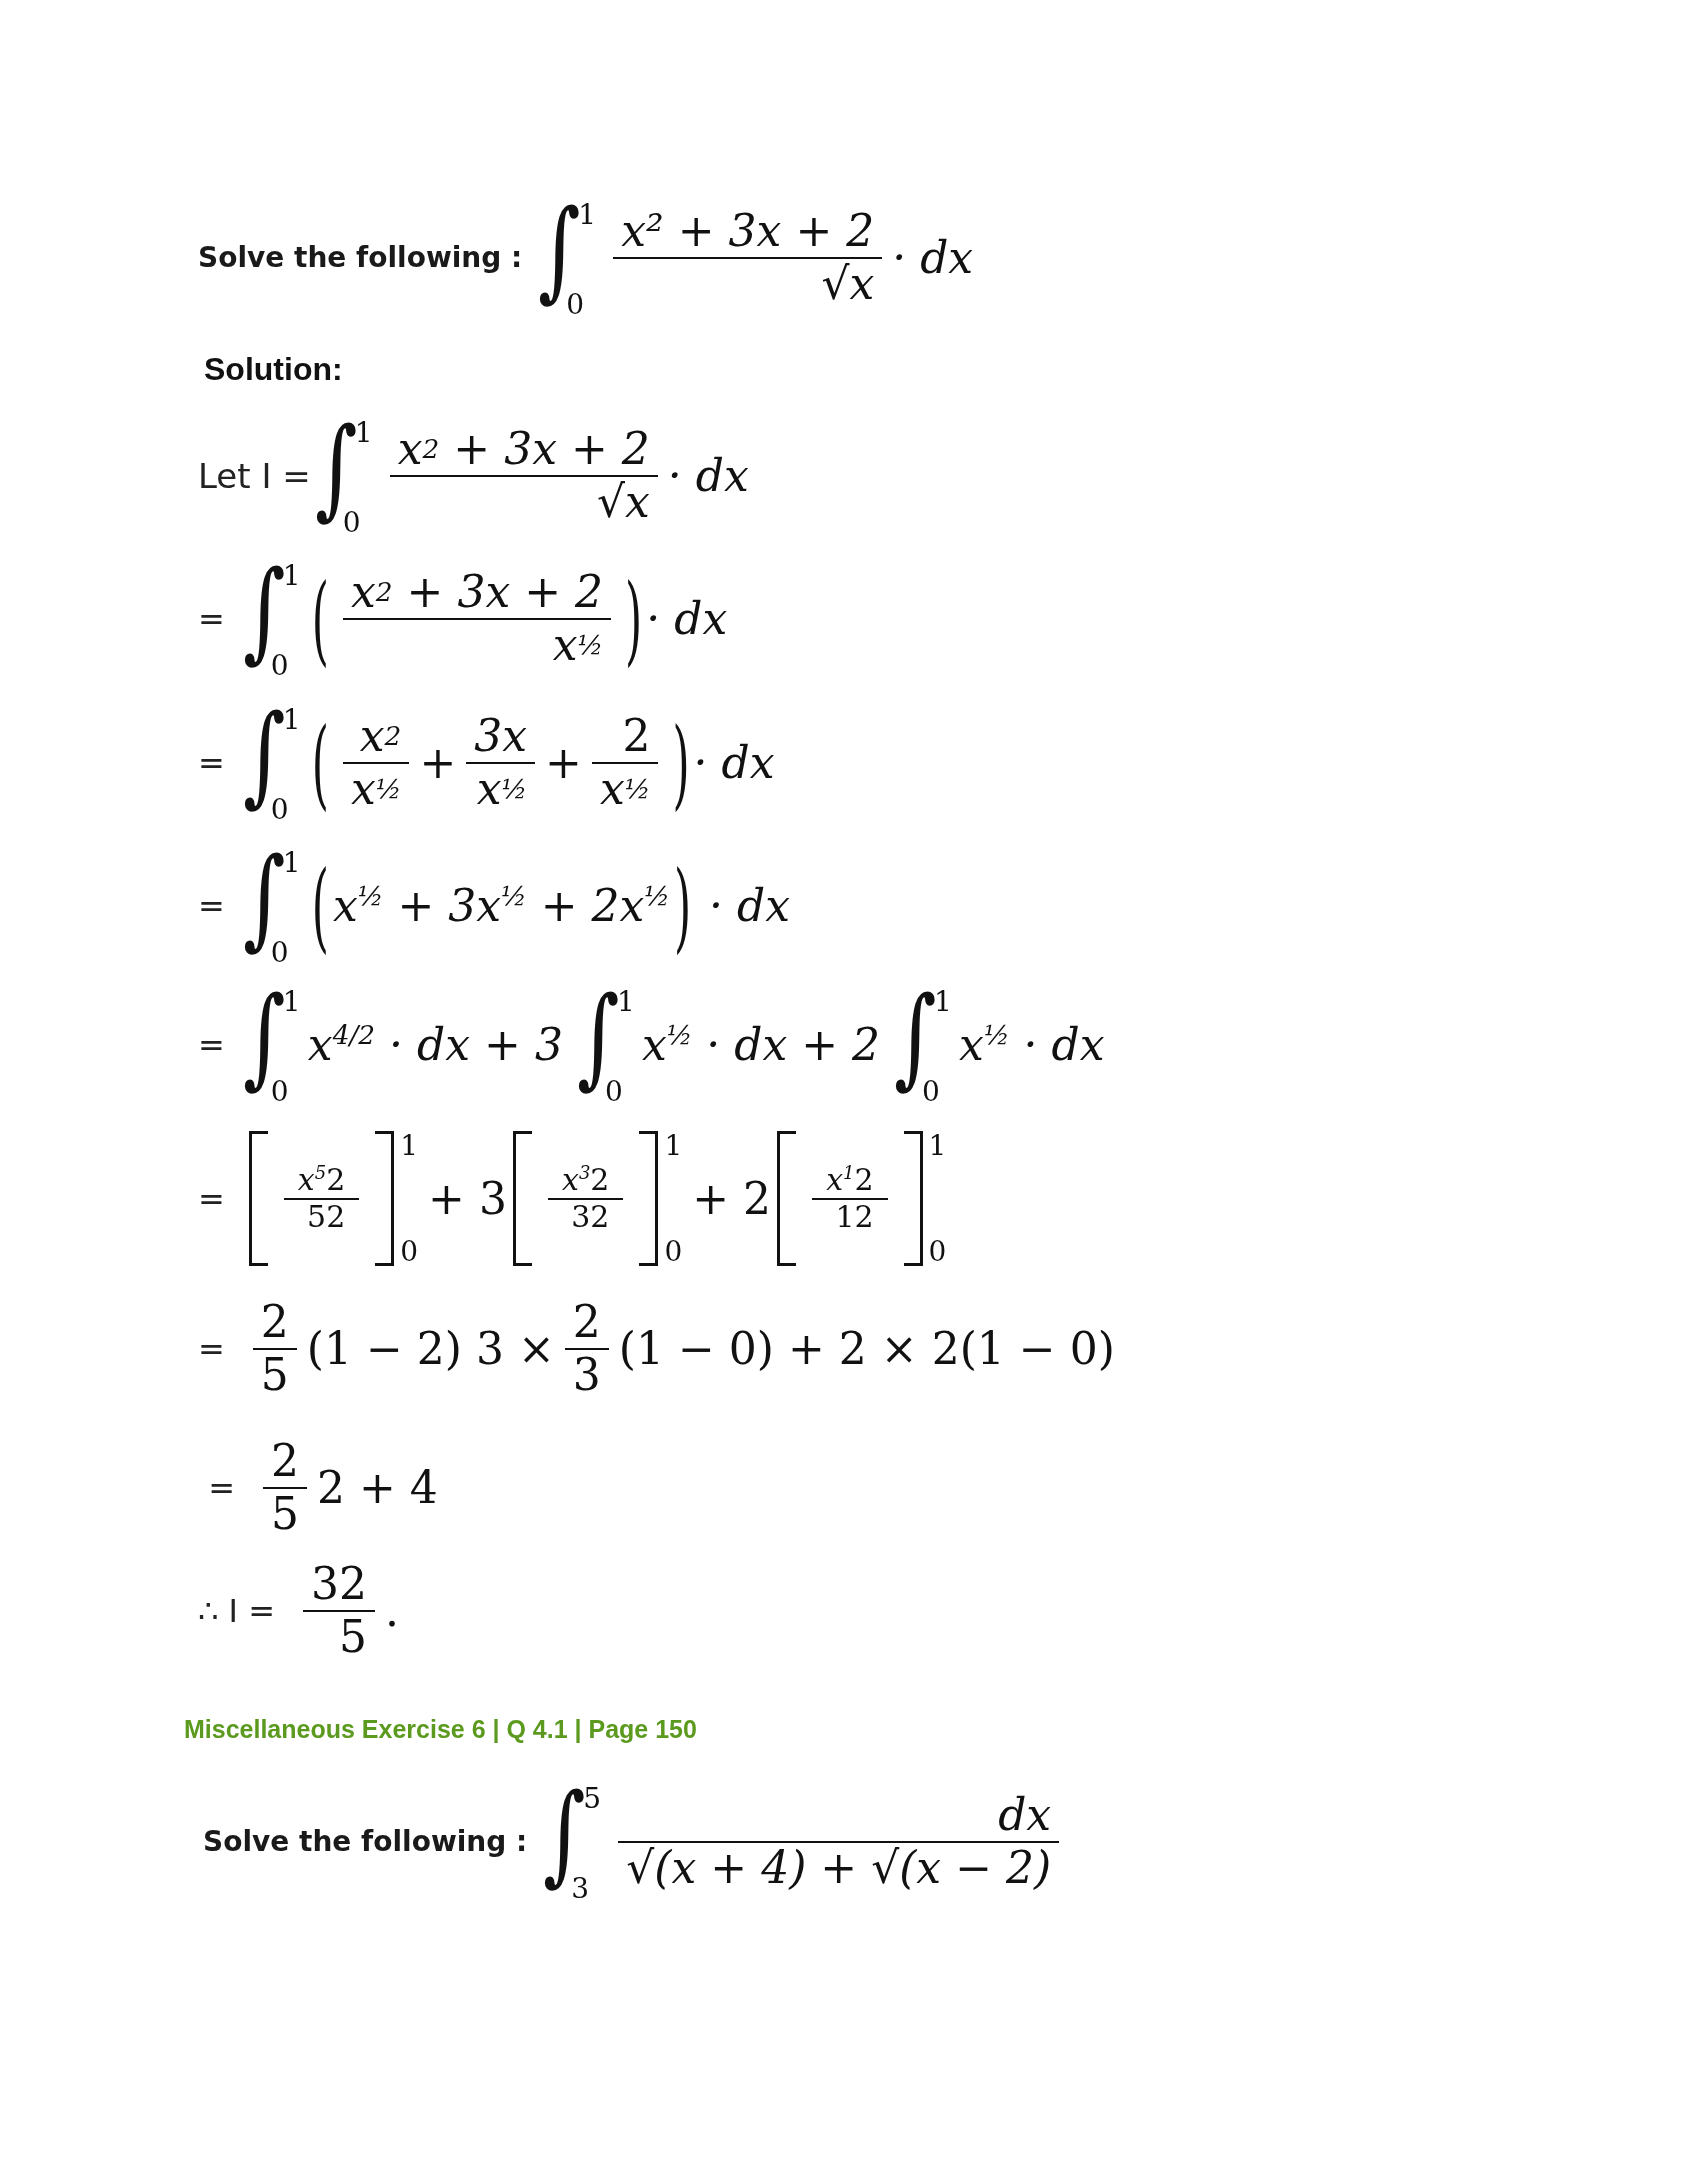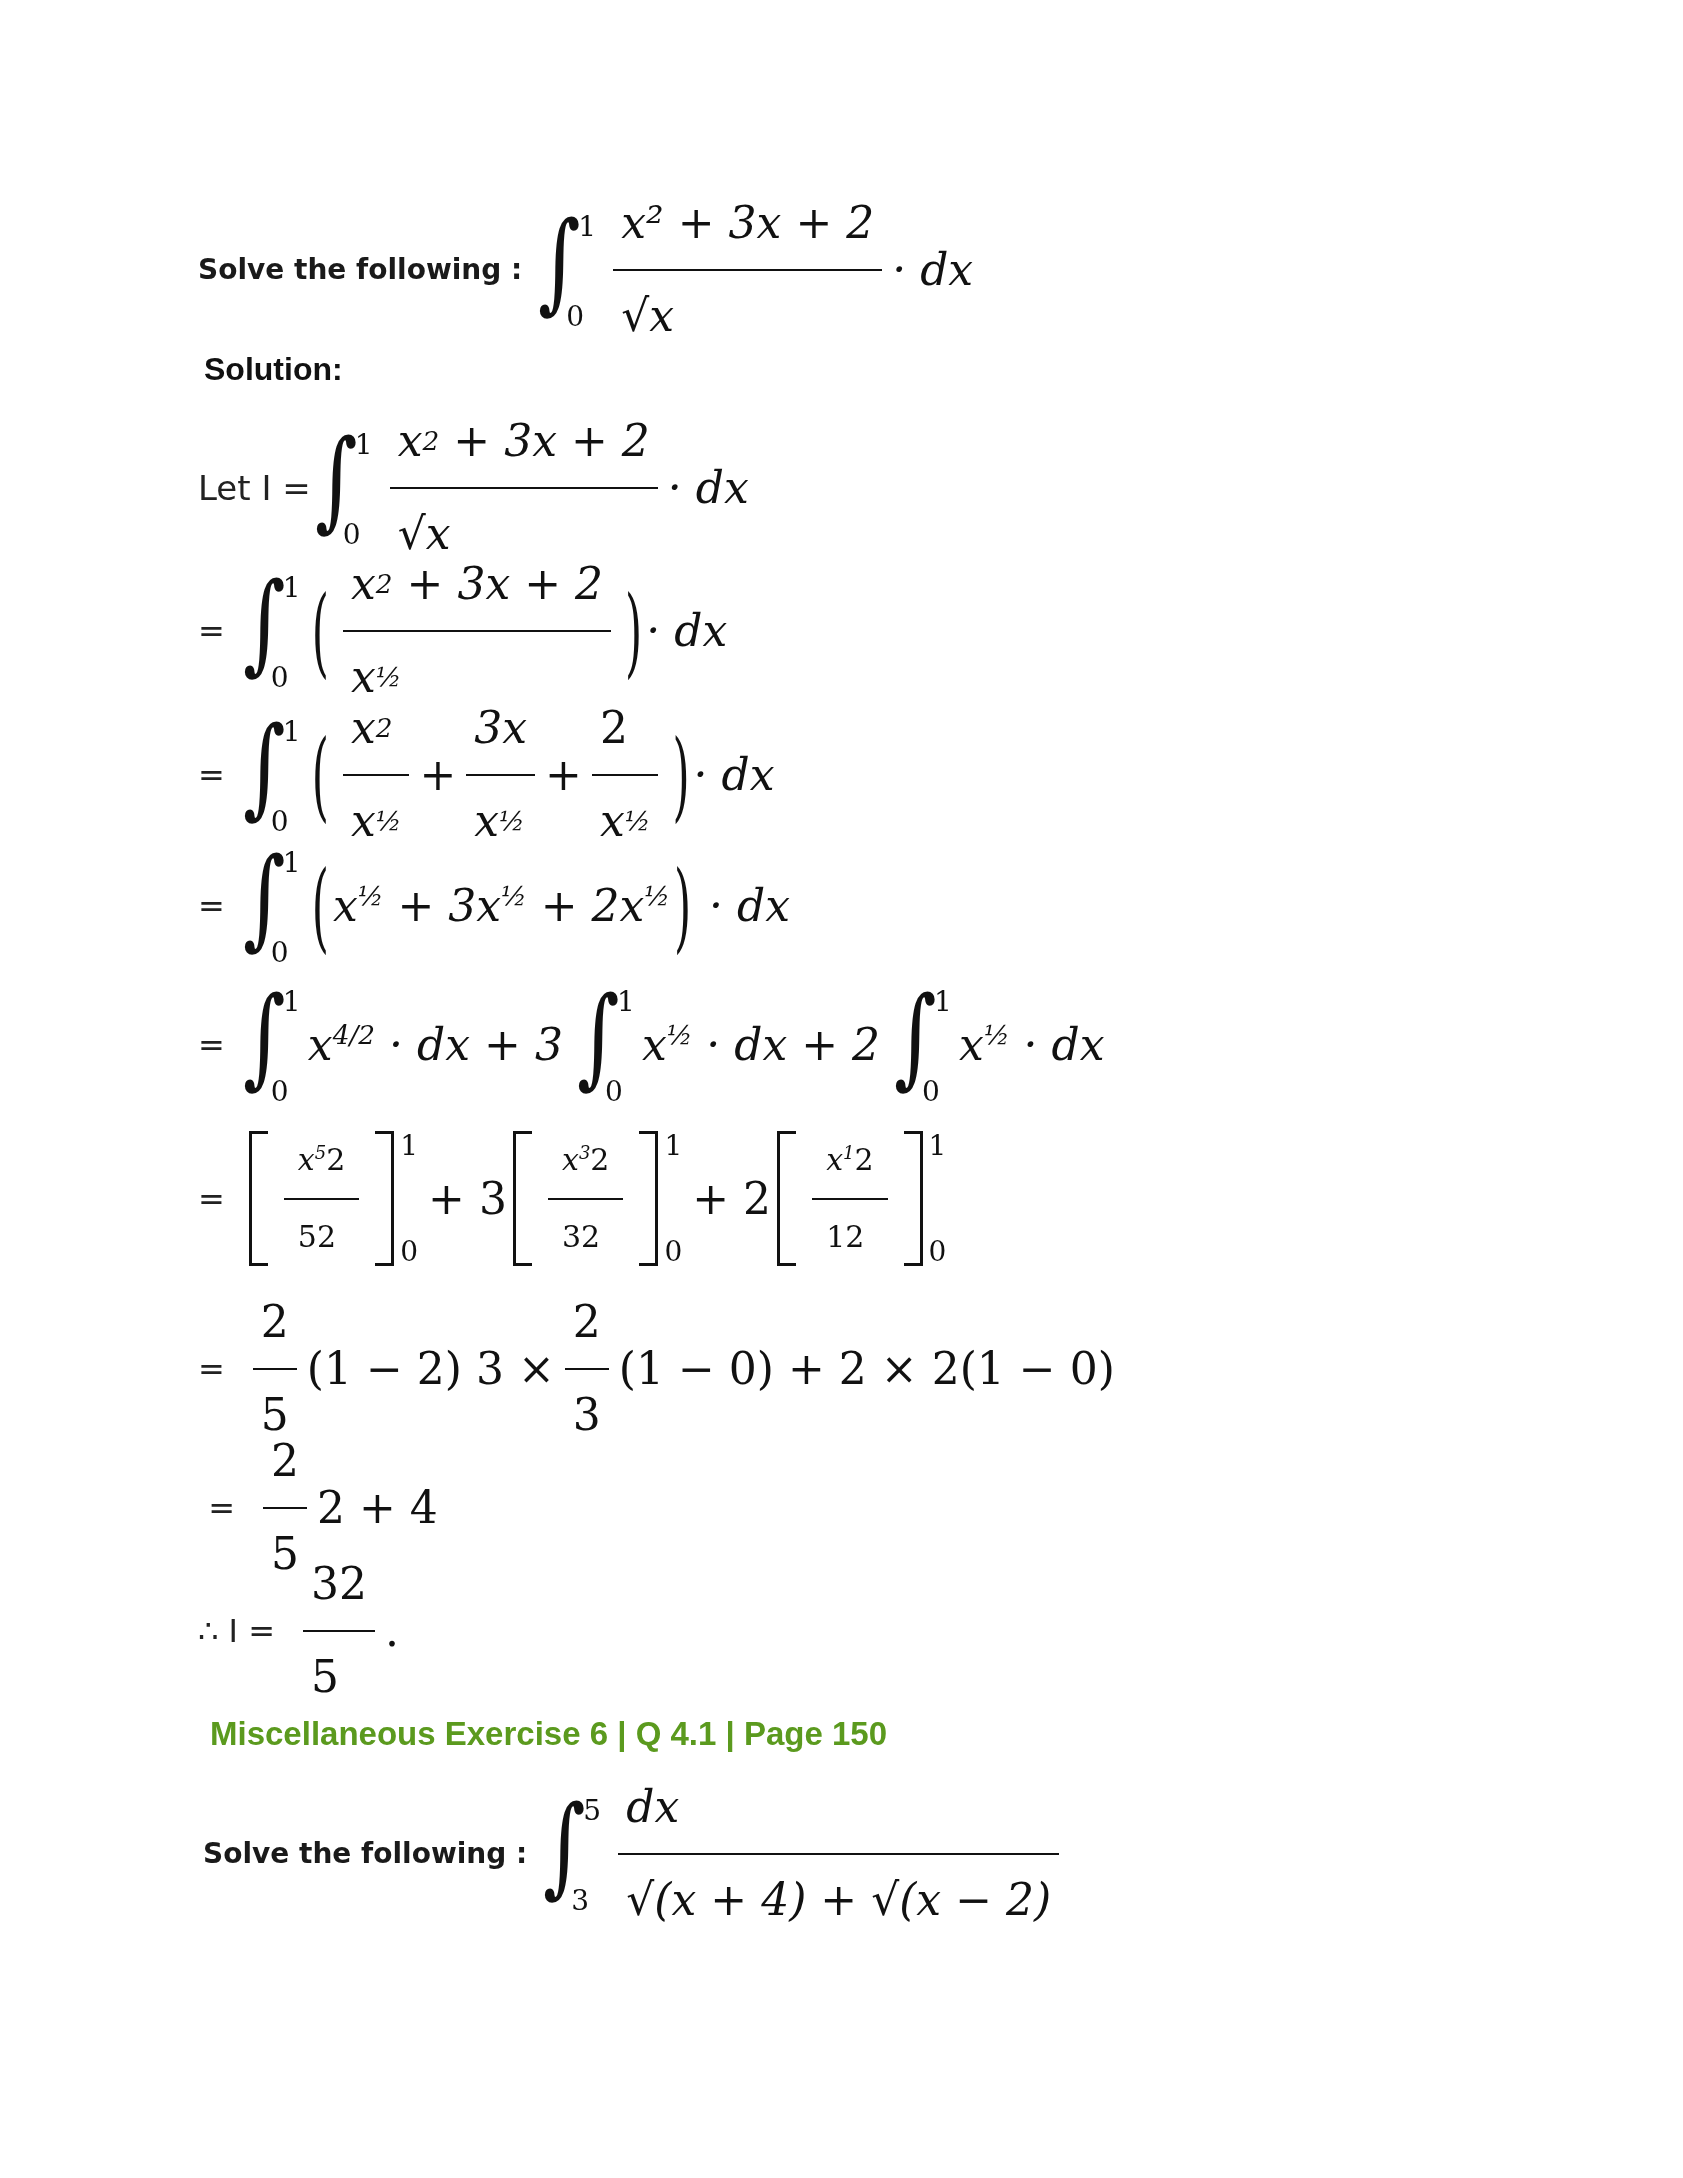--- a/index.html
+++ b/index.html
@@ -8,30 +8,30 @@
   .m { font-family: "DejaVu Serif", serif; font-size: 44px; color: #111; }
   .mi { font-style: italic; }
   .q-label { font-family: "DejaVu Sans", sans-serif; font-weight: bold; font-size: 28px; margin-right: 16px; color: #1a1a1a; }
   .sol-label { font-family: "Liberation Sans", sans-serif; font-weight: bold; font-size: 32px; }
   .plain { font-family: "DejaVu Sans", sans-serif; font-size: 34px; color: #222; margin-right: 4px; }
   .eq { font-family: "DejaVu Sans", sans-serif; font-size: 32px; margin-right: 18px; color: #222; }
   .int { position: relative; display: inline-block; width: 57px; height: 119px; margin-right: 8px; }
   .int .sym { position: absolute; left: 0; top: -8px; font-family: "DejaVu Serif", serif; font-size: 109px; line-height: 119px; transform: scaleX(0.75); transform-origin: left; }
   .int .up { position: absolute; left: 40px; top: 0px; font-family: "DejaVu Serif", serif; font-size: 28px; }
   .int .lo { position: absolute; left: 28px; bottom: -4px; font-family: "DejaVu Serif", serif; font-size: 28px; }
-  .frac { display: inline-flex; flex-direction: column; align-items: flex-start; margin: 0 10px; vertical-align: middle; gap: 20px; }
+  .frac { display: inline-flex; flex-direction: column; align-items: flex-end; margin: 0 10px; vertical-align: middle; }
   .frac .num, .frac .den { padding: 0 8px; line-height: 1.15; display: flex; align-items: center; }
   .frac .bar { height: 2px; background: #111; align-self: stretch; }
   .sup { font-size: 0.6em; vertical-align: super; line-height: 0; }
   .paren { font-family: "DejaVu Serif", serif; font-weight: 200; transform: scaleY(2.2); display: inline-block; margin: 0 4px; }
   .bracket { display: inline-block; width: 16px; height: 129px; border: 3px solid #111; margin: 0 6px; }
   .bracket.l { border-right: none; }
   .bracket.r { border-left: none; }
   .limits { display: inline-flex; flex-direction: column; justify-content: space-between; height: 139px; font-family: "DejaVu Serif", serif; font-size: 28px; margin-right: 10px; }
-  .green { position: absolute; left: 210px; top: 1715px; font-family: "Liberation Sans", sans-serif; font-weight: bold; font-size: 33px; color: #5b9a1e; }
+  .green { position: absolute; left: 184px; top: 1715px; font-family: "Liberation Sans", sans-serif; font-weight: bold; font-size: 25px; color: #5b9a1e; }
   .small { font-size: 28px; }
   .sfrac { display: inline-flex; flex-direction: row; align-items: center; font-size: 30px; margin: 0 6px; }
   .sfrac .bar { height: 2px; background: #111; align-self: stretch; }
 </style>
 </head>
 <body>
 
 <div class="row" style="top:198px;">
   <span class="q-label">Solve the following :</span>
   <span class="int m">

